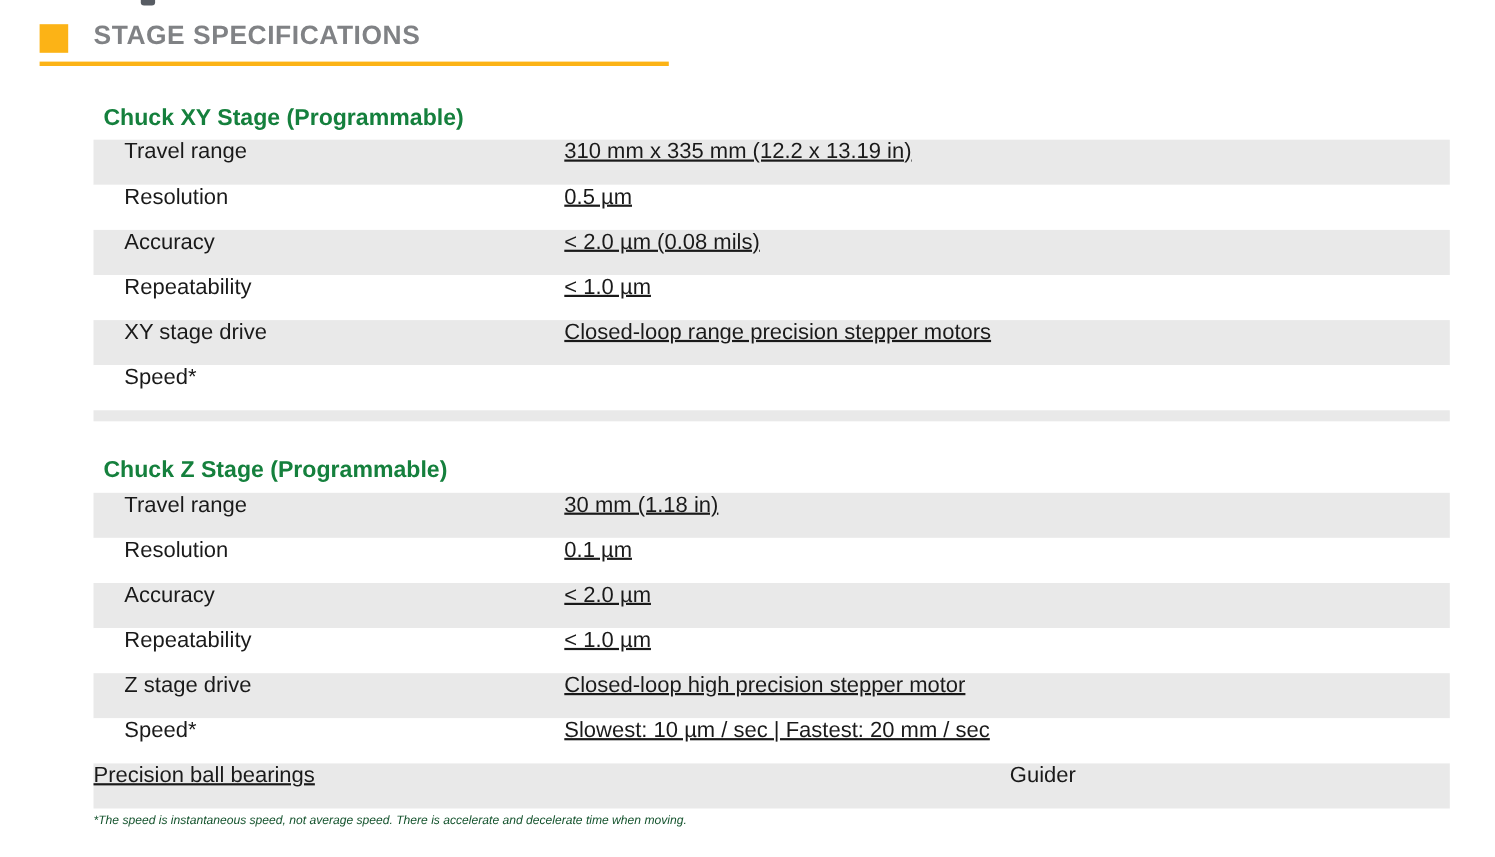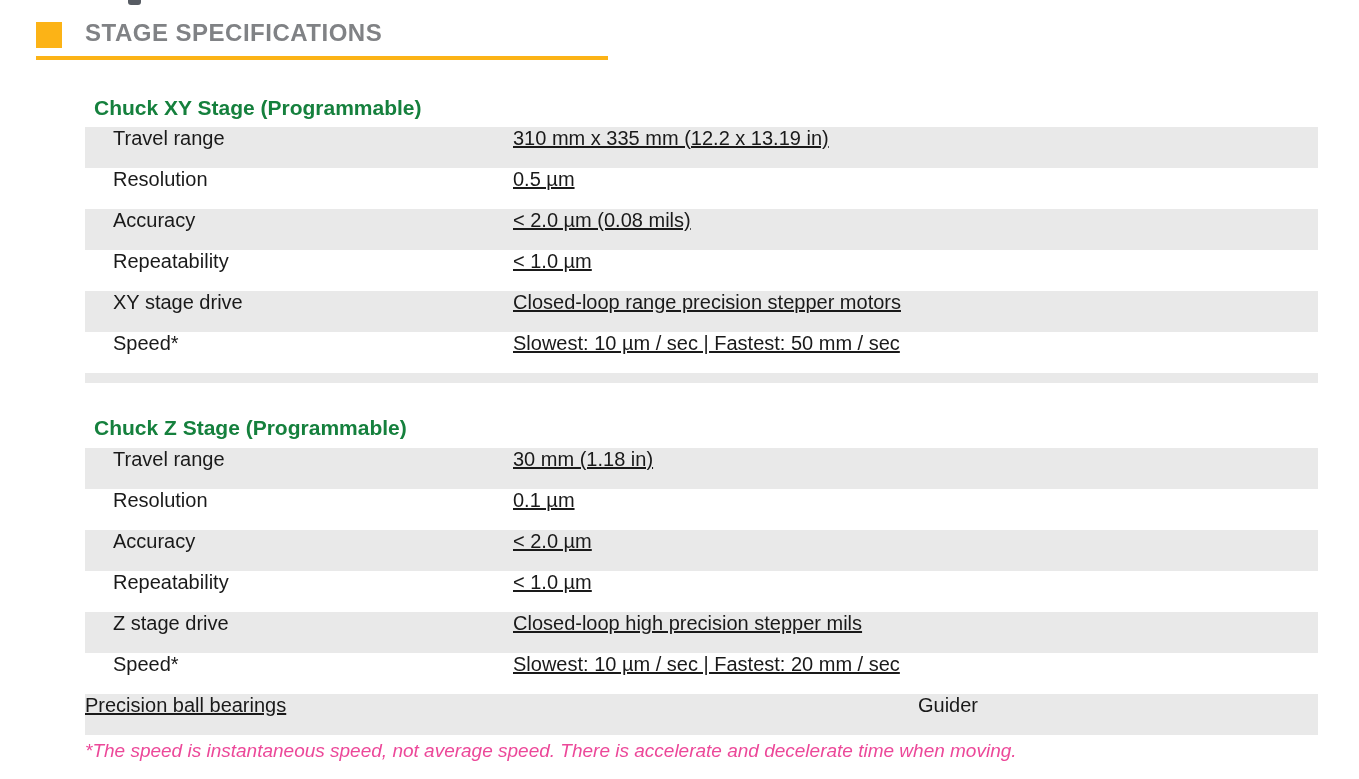--- a/index.html
+++ b/index.html
@@ -60,21 +60,21 @@
   .cell { font-size: 20px; color: #1a1a1a; white-space: nowrap; }
   .cell.label { width: 428px; padding-left: 28px; flex: 0 0 auto; }
   .cell.value { flex: 1 1 auto; text-decoration: underline; }
 
   .table-cap {
     width: 100%; height: 10px; background: #e9e9e9;
   }
 
   .footnote {
     position: absolute; left: 85px; top: 740px;
-    font-size: 19px; font-style: italic; color: #ec4899;
+    font-size: 11px; font-style: italic; color: #14532d;
     white-space: nowrap;
   }
 </style>
 </head>
 <body>
 
 <div class="page">
 
   <div class="top-speck"></div>
 
@@ -100,21 +100,20 @@
     <div class="row">
       <div class="cell label">Repeatability</div>
       <div class="cell value">&lt; 1.0 µm</div>
     </div>
     <div class="row">
       <div class="cell label">XY stage drive</div>
       <div class="cell value">Closed-loop range precision stepper motors</div>
     </div>
     <div class="row">
       <div class="cell label">Speed*</div>
-      <div class="cell value">Slowest: 10 µm / sec | Fastest: 50 mm / sec</div>
     </div>
     <div class="table-cap"></div>
   </div>
 
   <div class="section-title t2">Chuck Z Stage (Programmable)</div>
 
   <div class="spec-table t2">
     <div class="row">
       <div class="cell label">Travel range</div>
       <div class="cell value">30 mm (1.18 in)</div>
@@ -126,21 +125,21 @@
     <div class="row">
       <div class="cell label">Accuracy</div>
       <div class="cell value">&lt; 2.0 µm</div>
     </div>
     <div class="row">
       <div class="cell label">Repeatability</div>
       <div class="cell value">&lt; 1.0 µm</div>
     </div>
     <div class="row">
       <div class="cell label">Z stage drive</div>
-      <div class="cell value">Closed-loop high precision stepper mils</div>
+      <div class="cell value">Closed-loop high precision stepper motor</div>
     </div>
     <div class="row">
       <div class="cell label">Speed*</div>
       <div class="cell value">Slowest: 10 µm / sec | Fastest: 20 mm / sec</div>
     </div>
     <div class="row">
       <div class="cell value">Precision ball bearings</div>
       <div class="cell label">Guider</div>
     </div>
   </div>

